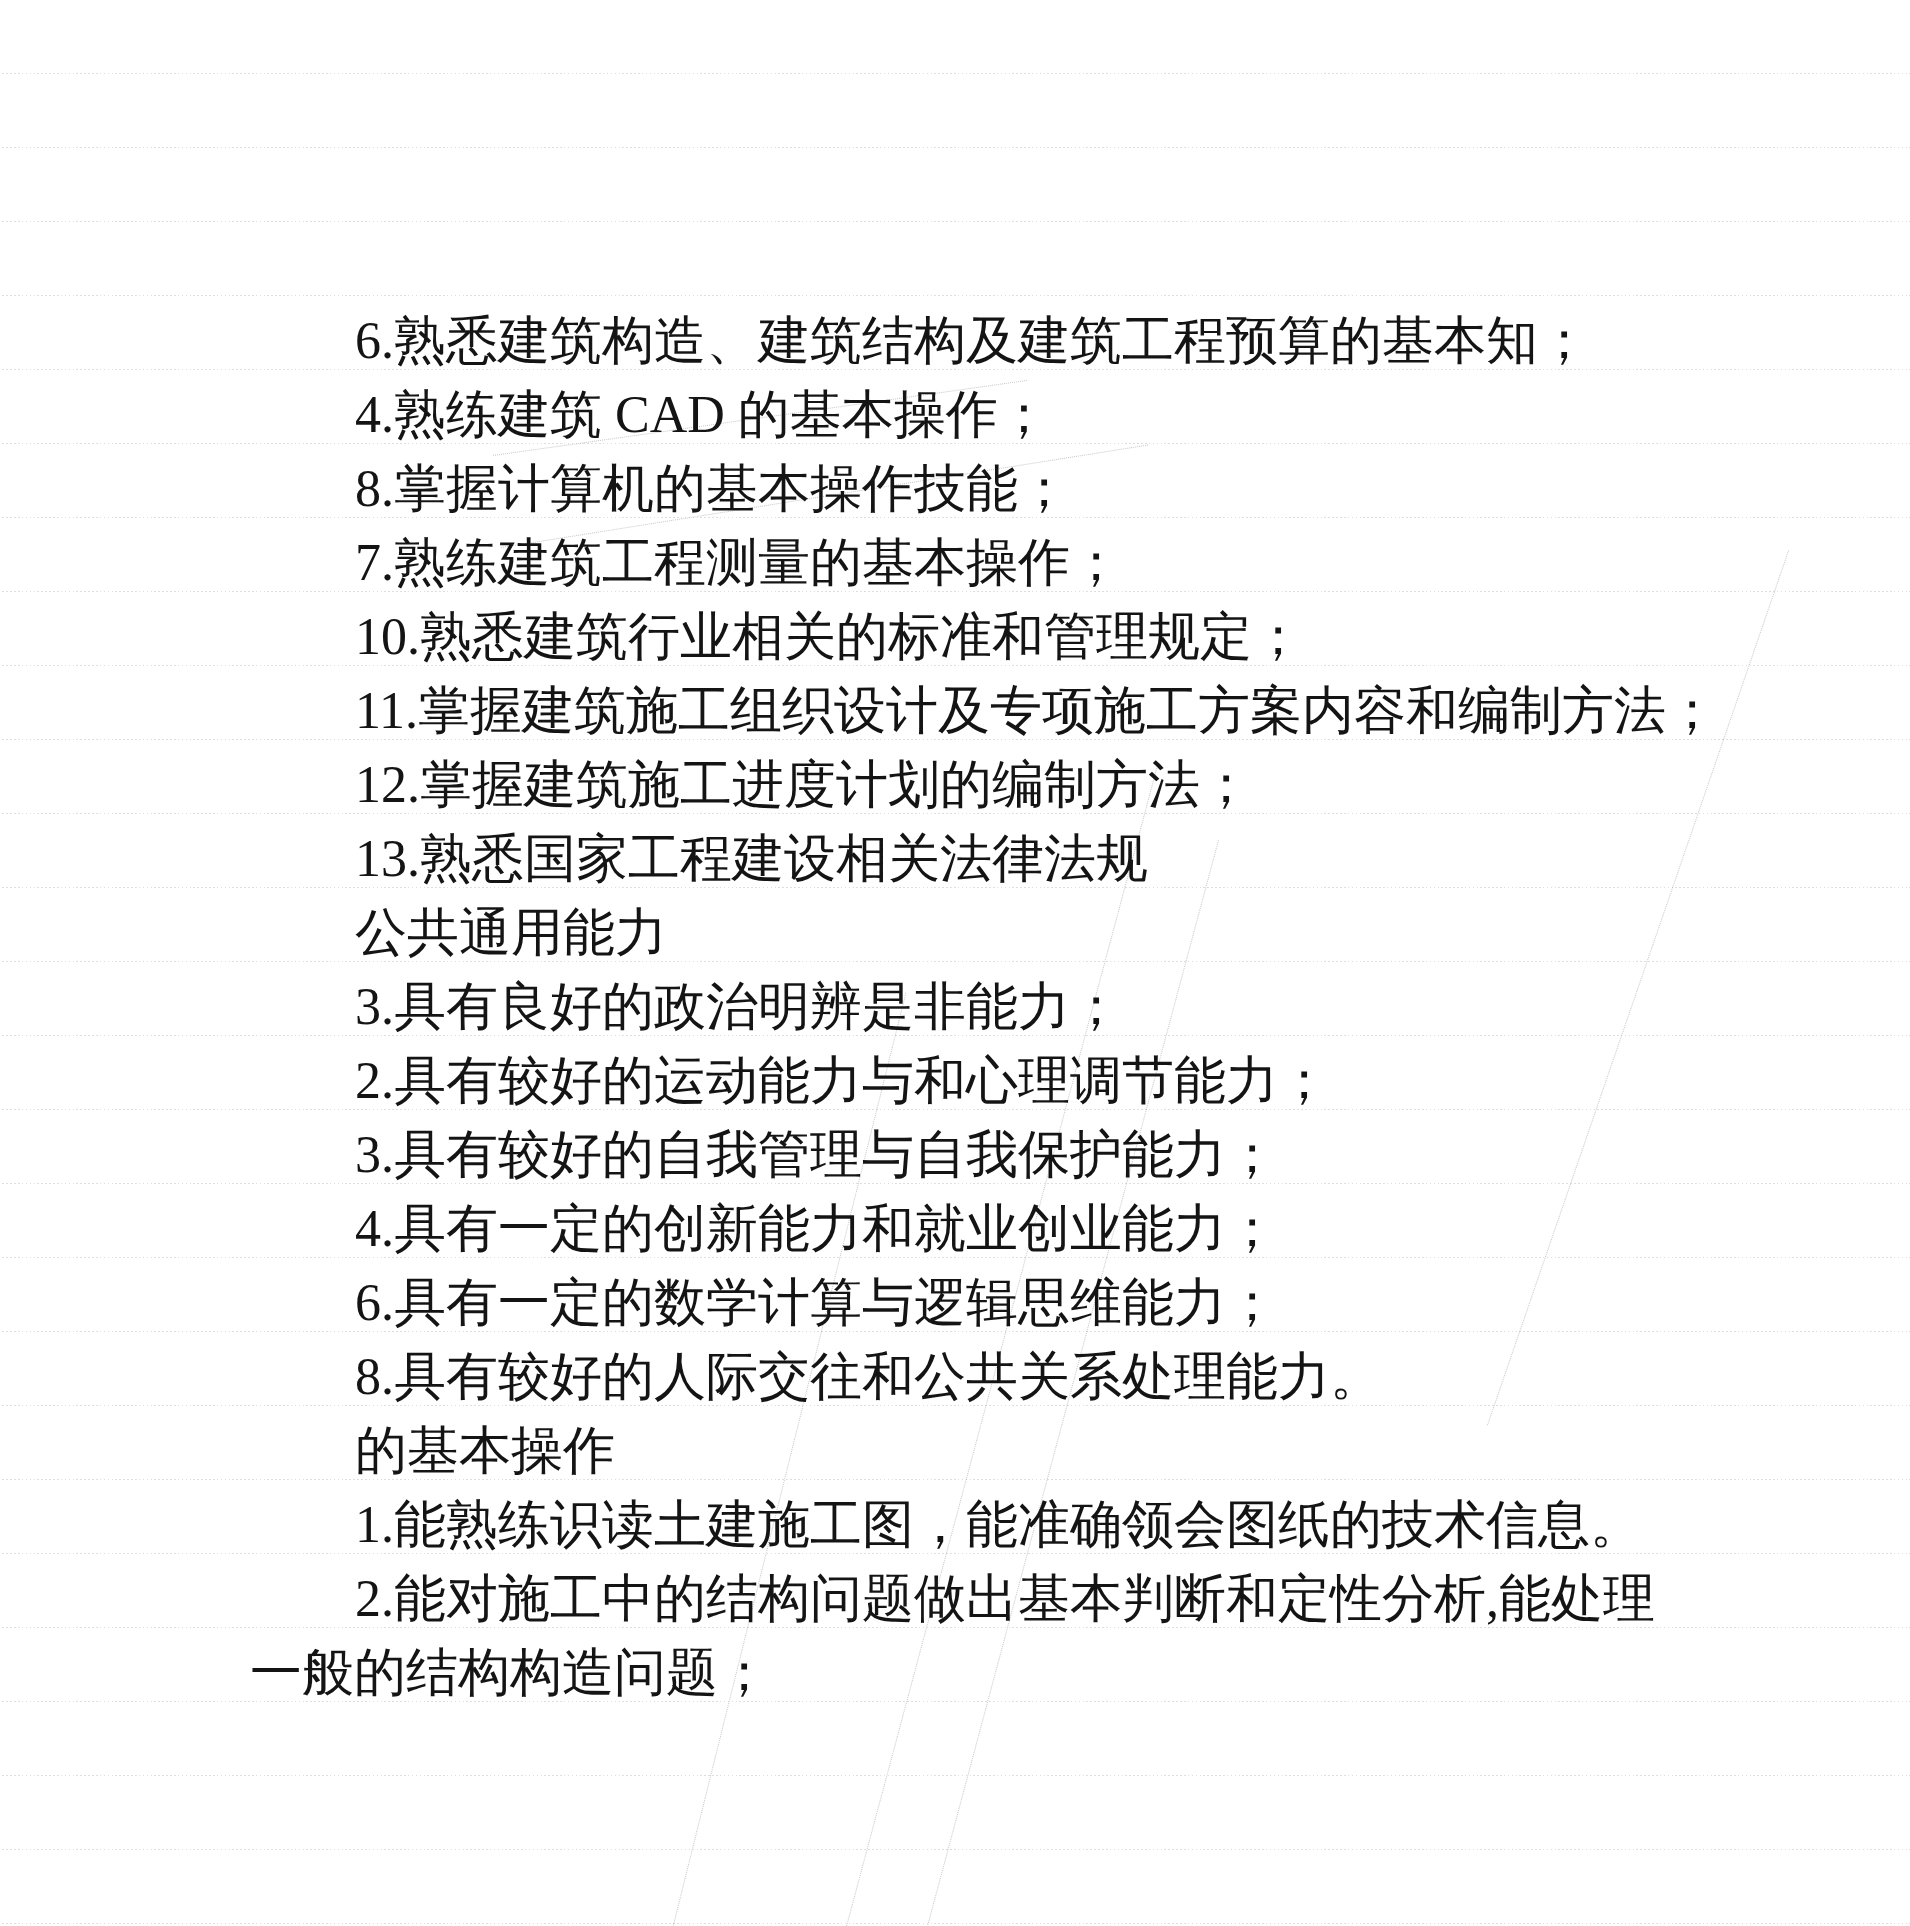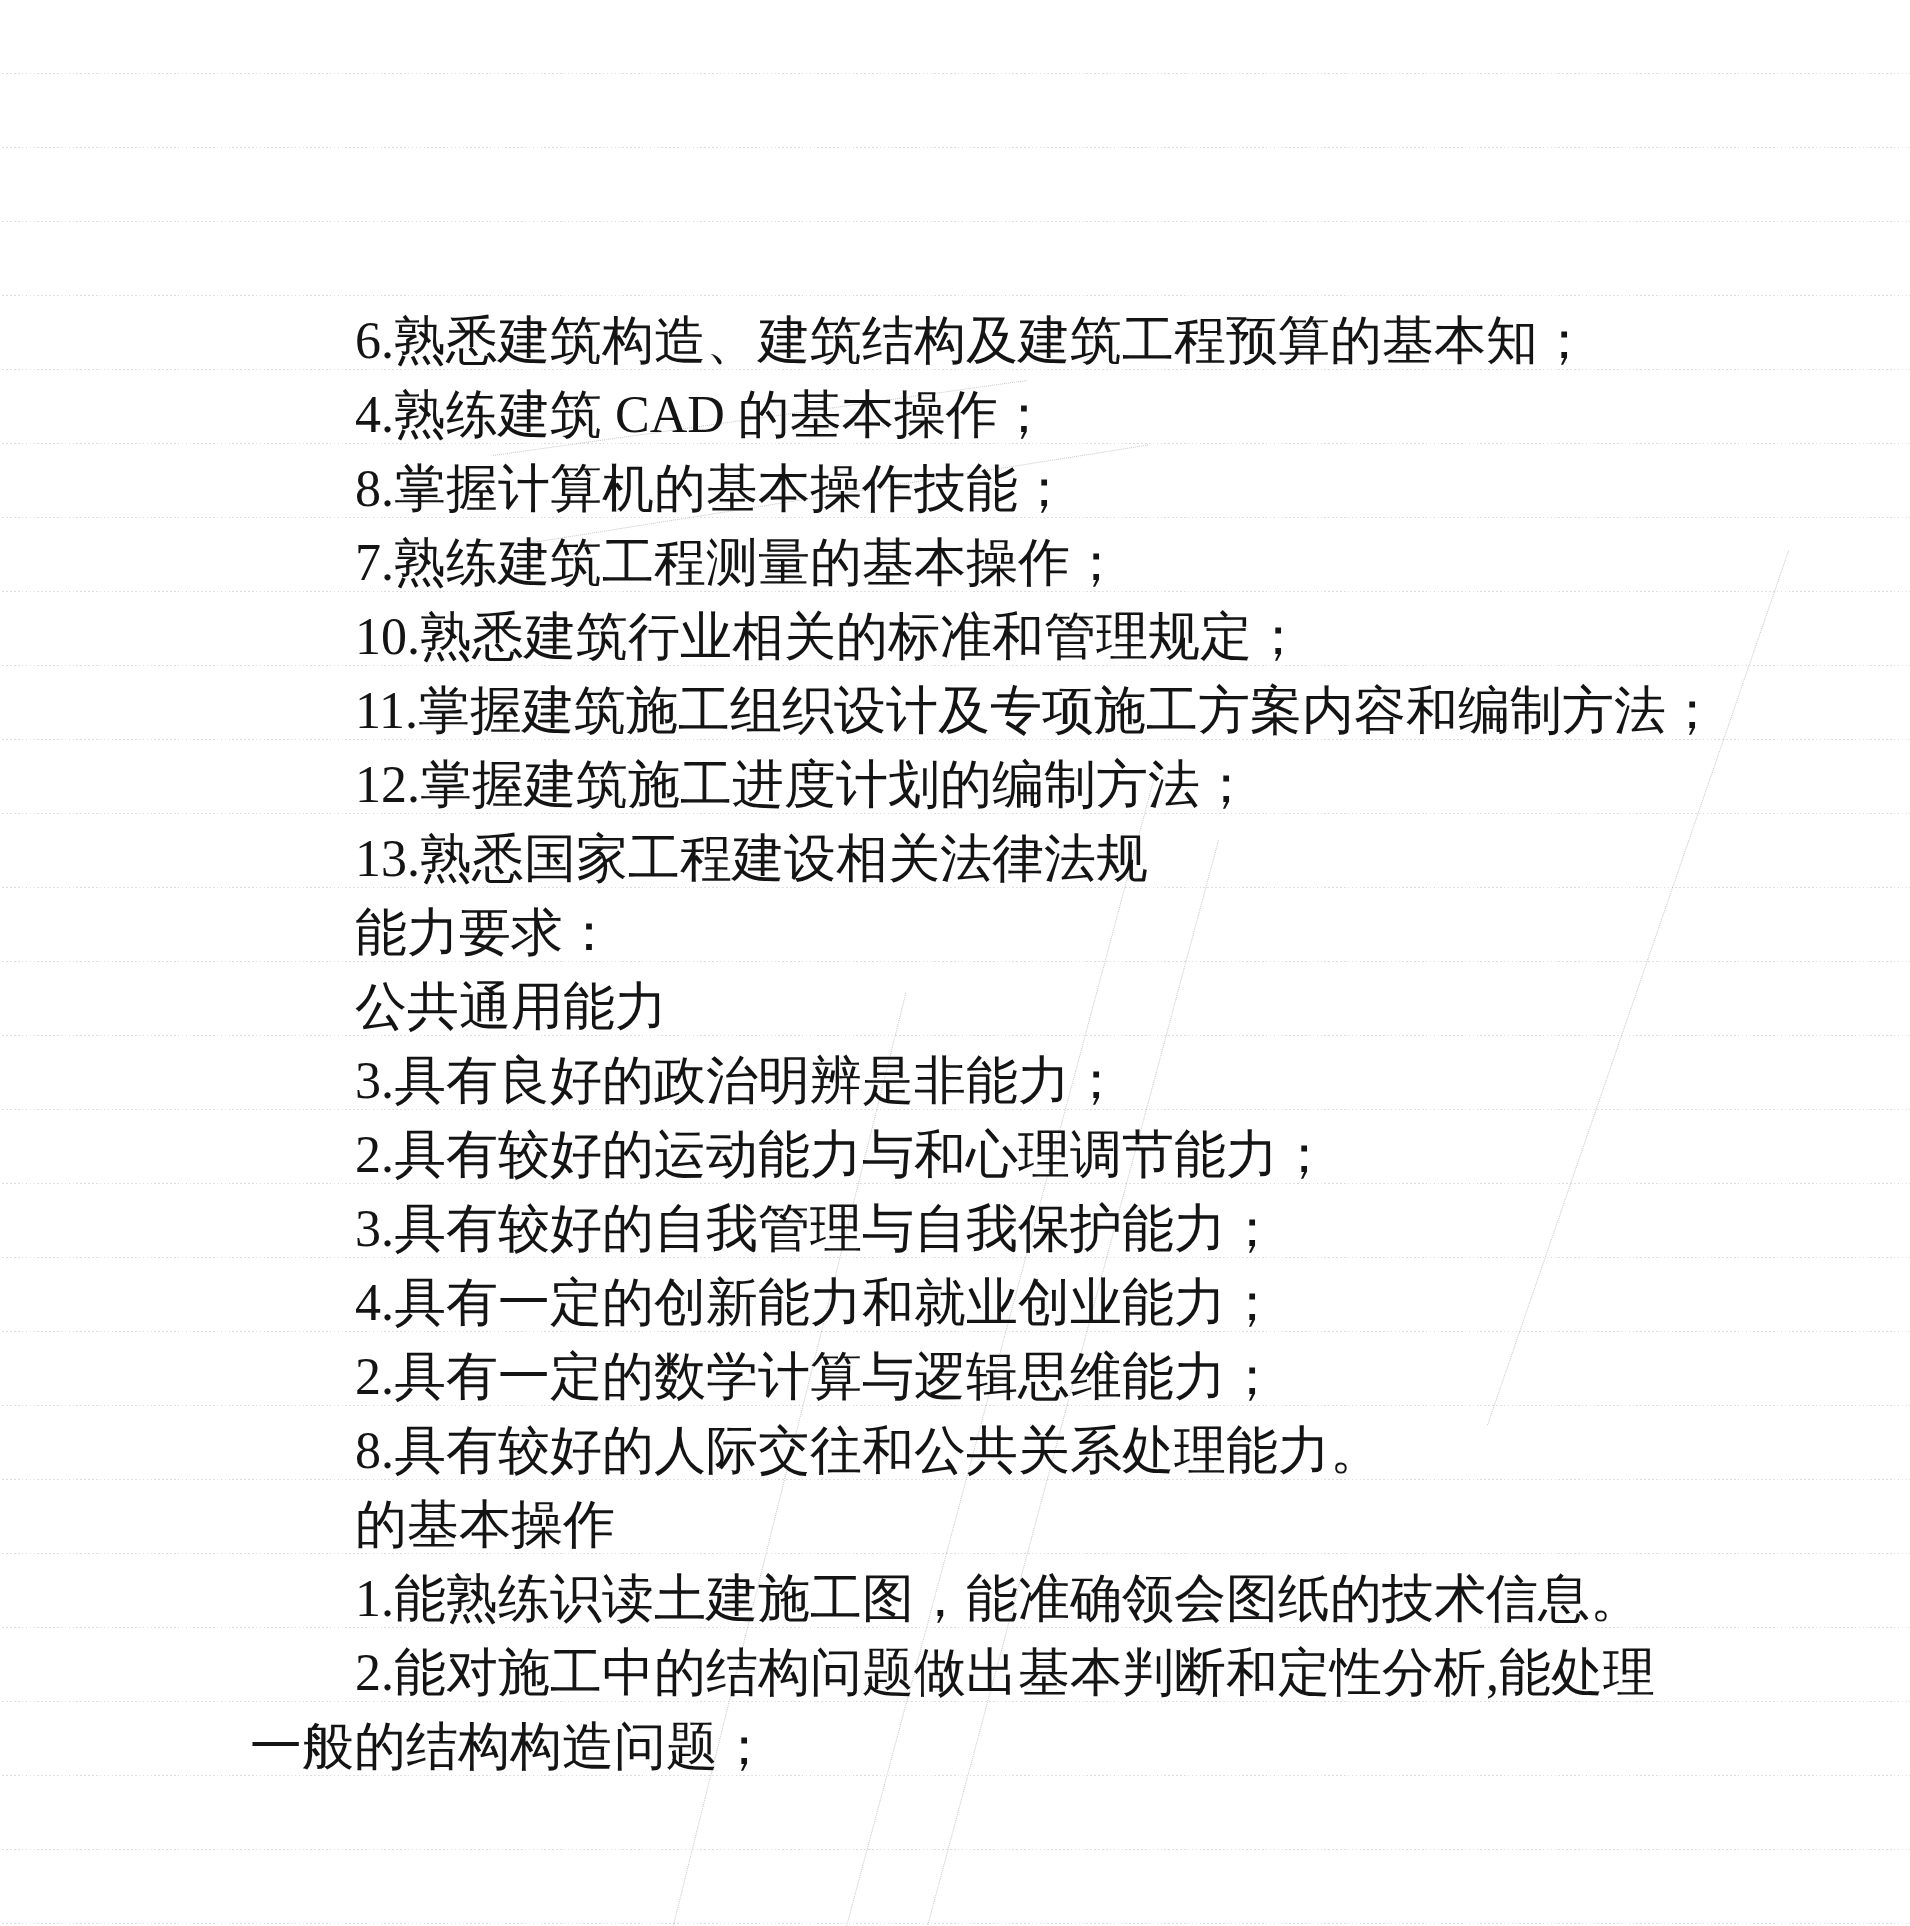--- a/index.html
+++ b/index.html
@@ -65,26 +65,25 @@
 
 <div class="text-block">
     <div class="text-line indent">6.熟悉建筑构造、建筑结构及建筑工程预算的基本知；</div>
     <div class="text-line indent">4.熟练建筑 CAD 的基本操作；</div>
     <div class="text-line indent">8.掌握计算机的基本操作技能；</div>
     <div class="text-line indent">7.熟练建筑工程测量的基本操作；</div>
     <div class="text-line indent">10.熟悉建筑行业相关的标准和管理规定；</div>
     <div class="text-line indent">11.掌握建筑施工组织设计及专项施工方案内容和编制方法；</div>
     <div class="text-line indent">12.掌握建筑施工进度计划的编制方法；</div>
     <div class="text-line indent">13.熟悉国家工程建设相关法律法规</div>
-    <div class="text-line indent">能力要求：</div>
     <div class="text-line indent">公共通用能力</div>
     <div class="text-line indent">3.具有良好的政治明辨是非能力；</div>
     <div class="text-line indent">2.具有较好的运动能力与和心理调节能力；</div>
     <div class="text-line indent">3.具有较好的自我管理与自我保护能力；</div>
     <div class="text-line indent">4.具有一定的创新能力和就业创业能力；</div>
-    <div class="text-line indent">2.具有一定的数学计算与逻辑思维能力；</div>
+    <div class="text-line indent">6.具有一定的数学计算与逻辑思维能力；</div>
     <div class="text-line indent">8.具有较好的人际交往和公共关系处理能力。</div>
     <div class="text-line indent">的基本操作</div>
     <div class="text-line indent">1.能熟练识读土建施工图，能准确领会图纸的技术信息。</div>
     <div class="text-line indent">2.能对施工中的结构问题做出基本判断和定性分析,能处理</div>
     <div class="text-line">一般的结构构造问题；</div>
   </div>
 
 
 </body></html>

